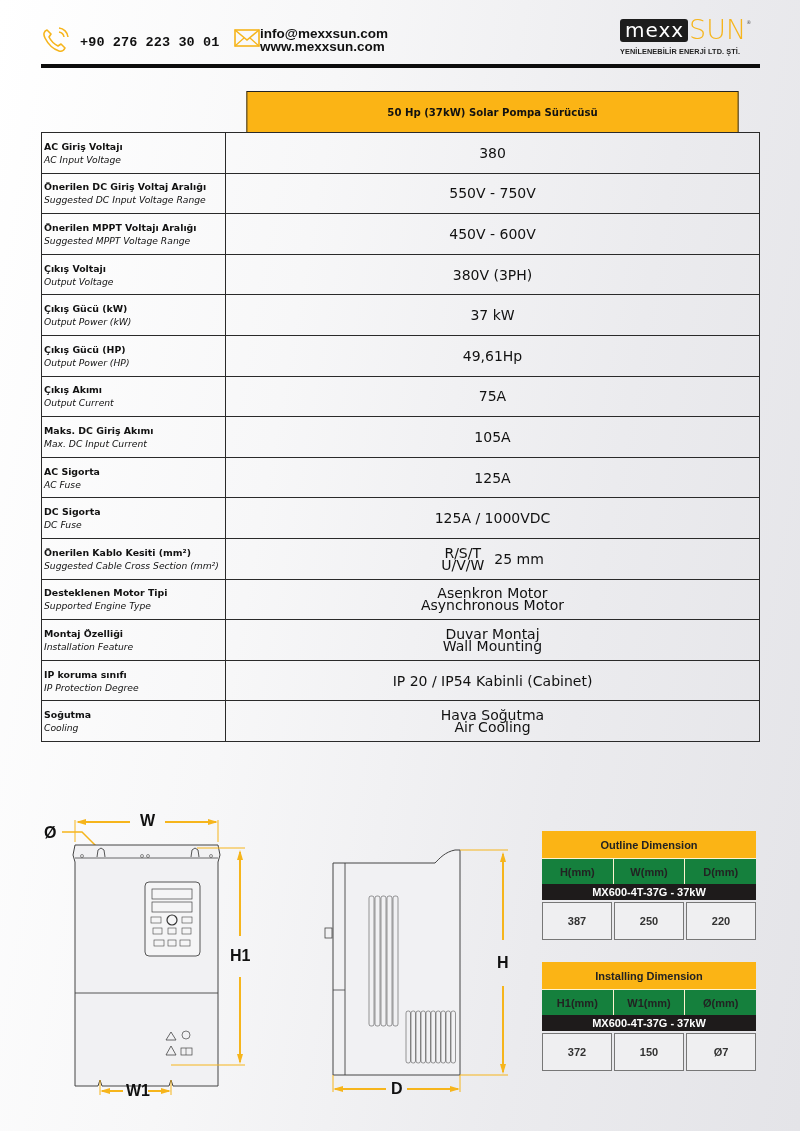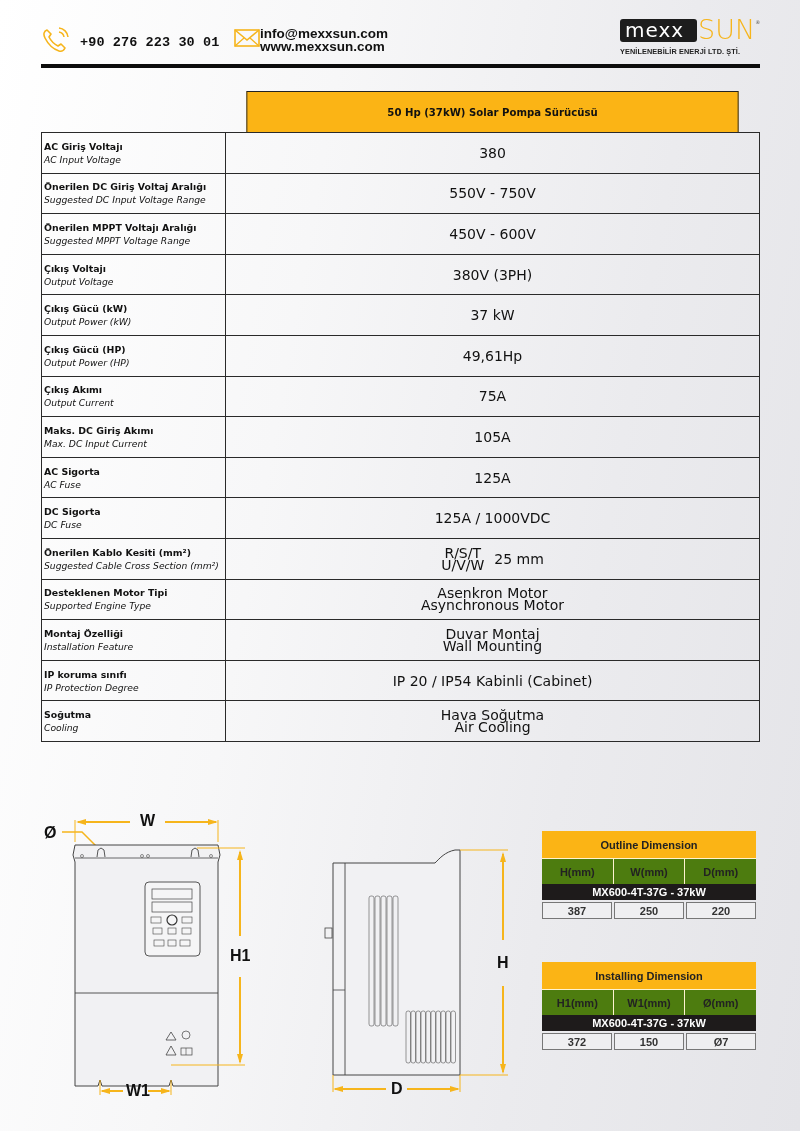--- a/index.html
+++ b/index.html
@@ -13,21 +13,21 @@
   }
   .abs { position: absolute; }
 
   
   .contact-phone { left: 42px; top: 27px; display: flex; align-items: center; gap: 8px; }
   .contact-phone .num { font-family: Liberation Mono, monospace; font-weight: bold; font-size: 13.5px; color: #111; letter-spacing: 0.1px; text-align: center; }
   .contact-mail { left: 234px; top: 27px; display: flex; align-items: center; }
   .contact-mail .lines { font-family: "Liberation Sans", sans-serif; font-weight: bold; font-size: 13.5px; line-height: 13px; color: #111; }
   .logo { left: 620px; top: 18px; width: 140px; }
   .logo .mark { display: flex; align-items: center; height: 24px; }
-  .logo .mexx { background: #1d1d1d; color: #fff; font-family: "DejaVu Sans", sans-serif; font-size: 20px; line-height: 22px; padding: 0 13px 1px 5px; border-radius: 3px; letter-spacing: 1px; }
+  .logo .mexx { background: #1d1d1d; color: #fff; font-family: "DejaVu Sans", sans-serif; font-size: 20px; line-height: 22px; padding: 0 4px 1px 5px; border-radius: 3px; letter-spacing: 1px; }
   .logo .sun { color: #f6b51c; font-family: "DejaVu Sans", sans-serif; font-size: 27px; line-height: 22px; font-weight: 300; letter-spacing: 0px; margin-left: 1px; }
   .logo .reg { font-size: 5px; color: #555; align-self: flex-start; margin-top: 1px; }
   .logo .sub { font-family: "Liberation Sans", sans-serif; font-weight: bold; font-size: 7.3px; color: #222; margin-top: 5px; letter-spacing: 0.1px; }
   .rule { left: 41px; top: 64px; width: 719px; height: 4px; background: #0c0c0c; }
 
   
   .spec-header { left: 225px; top: 91px; width: 535px; height: 42px; background: #fbb415; border: 1px solid #222; display: flex; align-items: center; justify-content: center; font-family: "DejaVu Sans", sans-serif; font-size: 11px; font-weight: bold; transform: scaleX(0.92); transform-origin: center; }
   .spec-table { left: 41px; top: 132px; width: 719px; border-collapse: collapse; }
   .spec-table td { border: 1px solid #2a2a2a; height: 40.6px; vertical-align: middle; }
   .spec-table td.lab { width: 184px; padding-left: 2px; }
@@ -38,25 +38,25 @@
   .cable .stack { line-height: 12px; text-align: center; }
 
   
   .draw-front { left: 40px; top: 810px; width: 220px; height: 290px; }
   .draw-side { left: 320px; top: 830px; width: 210px; height: 270px; }
   .dim-letter { font-family: "Liberation Sans", sans-serif; font-weight: bold; font-size: 16px; color: #111; }
 
   
   .dimtab { left: 542px; width: 214px; }
   .dimtab .title { background: #fbb415; height: 27px; display: flex; align-items: center; justify-content: center; font-family: "Liberation Sans", sans-serif; font-weight: bold; font-size: 11px; color: #222; }
-  .dimtab .heads { display: flex; background: #4d7c0f; height: 26px; border-top: 1px solid #fff3d0; }
+  .dimtab .heads { display: flex; background: #15803d; height: 26px; border-top: 1px solid #fff3d0; }
   .dimtab .heads div { flex: 1; display: flex; align-items: center; justify-content: center; font-family: "Liberation Sans", sans-serif; font-weight: bold; font-size: 11px; color: #222; border-left: 1px solid #fff3d0; }
   .dimtab .heads div:first-child { border-left: none; }
   .dimtab .model { background: #1e1b1b; color: #fff; height: 16px; display: flex; align-items: center; justify-content: center; font-family: "Liberation Sans", sans-serif; font-weight: bold; font-size: 11px; }
-  .dimtab .vals { display: flex; margin-top: 2px; gap: 2px; height: 17px; border-radius: 9px; }
+  .dimtab .vals { display: flex; margin-top: 2px; gap: 2px; height: 38px; border-radius: 9px; }
   .dimtab .vals div { flex: 1; display: flex; align-items: center; justify-content: center; font-family: "Liberation Sans", sans-serif; font-weight: bold; font-size: 11px; color: #333; background: #efeff1; border: 1px solid #777; }
 </style>
 </head>
 <body>
 
 <div class="abs contact-phone">
   <span>
     <svg width="30" height="26" viewBox="0 0 30 26">
       <path d="M5 3 C2 4 1 7 3 11 C6 17 11 22 17 24 C20 25 22 23 23 21 L19 17 L16 19 C12 17 9 14 7 10 L9 7 Z" fill="none" stroke="#f6b51c" stroke-width="1.6" stroke-linejoin="round"></path>
       <path d="M17 5 A6 6 0 0 1 22 10" fill="none" stroke="#f6b51c" stroke-width="1.5"></path>

